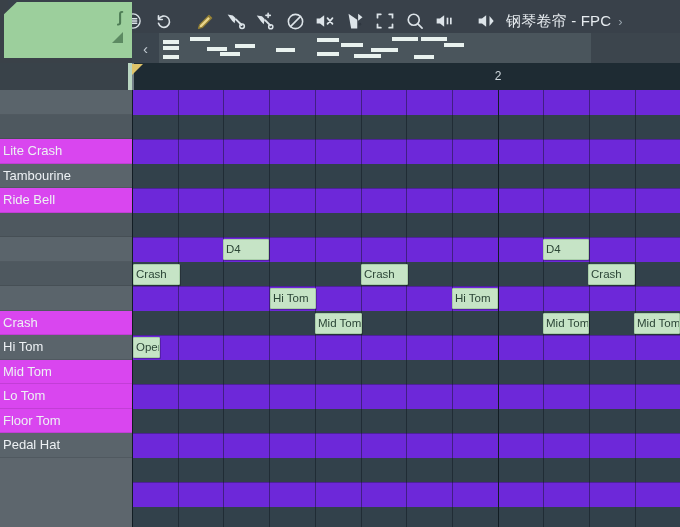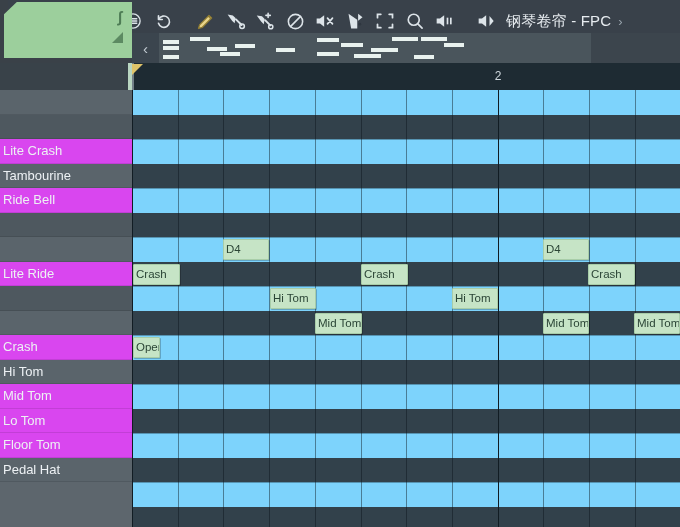--- a/index.html
+++ b/index.html
@@ -150,21 +150,21 @@
     overflow: hidden;
   }
   .track-row.shade-a { background: #5a646b; }
   .track-row.shade-b { background: #d946ef; }
   .track-row.shade-c { background: #4e585f; }
 
   
   .grid {
     position: absolute; left: 132px; top: 90px;
     width: 548px; height: 437px;
-    background: #7dd3fc;
+    background: #6d28d9;
     overflow: hidden;
   }
   .grid-row {
     position: absolute; left: 0;
     width: 548px; height: 24.5px;
   }
   .grid-row.alt { background: #32414b; }
   .vline {
     position: absolute; top: 0;
     width: 1px; height: 437px;
@@ -380,23 +380,20 @@
         <span>Tambourine</span>
       </div>
       <div class="track-row shade-b">
         <span>Ride Bell</span>
       </div>
       <div class="track-row shade-c">
         <span></span>
       </div>
       <div class="track-row shade-a">
         <span></span>
-      </div>
-      <div class="track-row shade-b">
-        <span>Lite Ride</span>
       </div>
       <div class="track-row shade-c">
         <span></span>
       </div>
       <div class="track-row shade-a">
         <span></span>
       </div>
       <div class="track-row shade-b">
         <span>Crash</span>
       </div>

